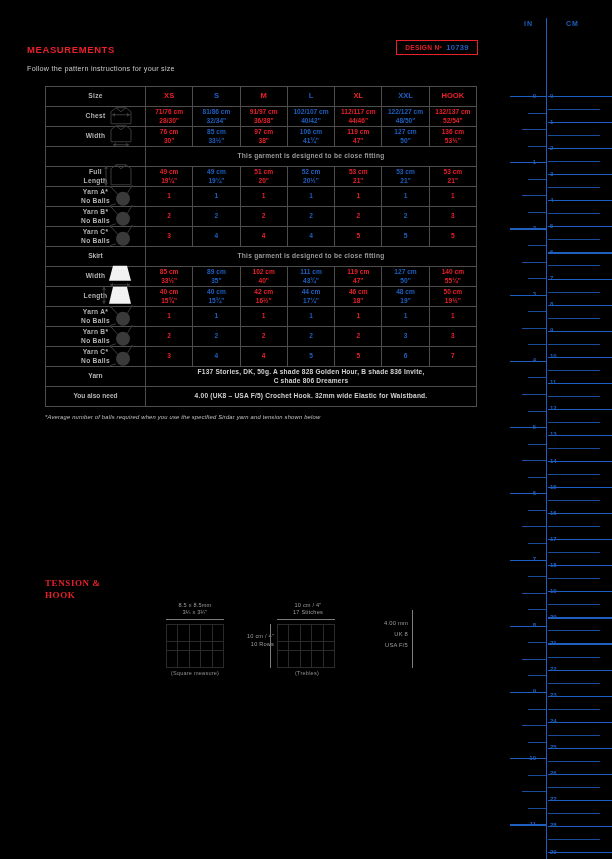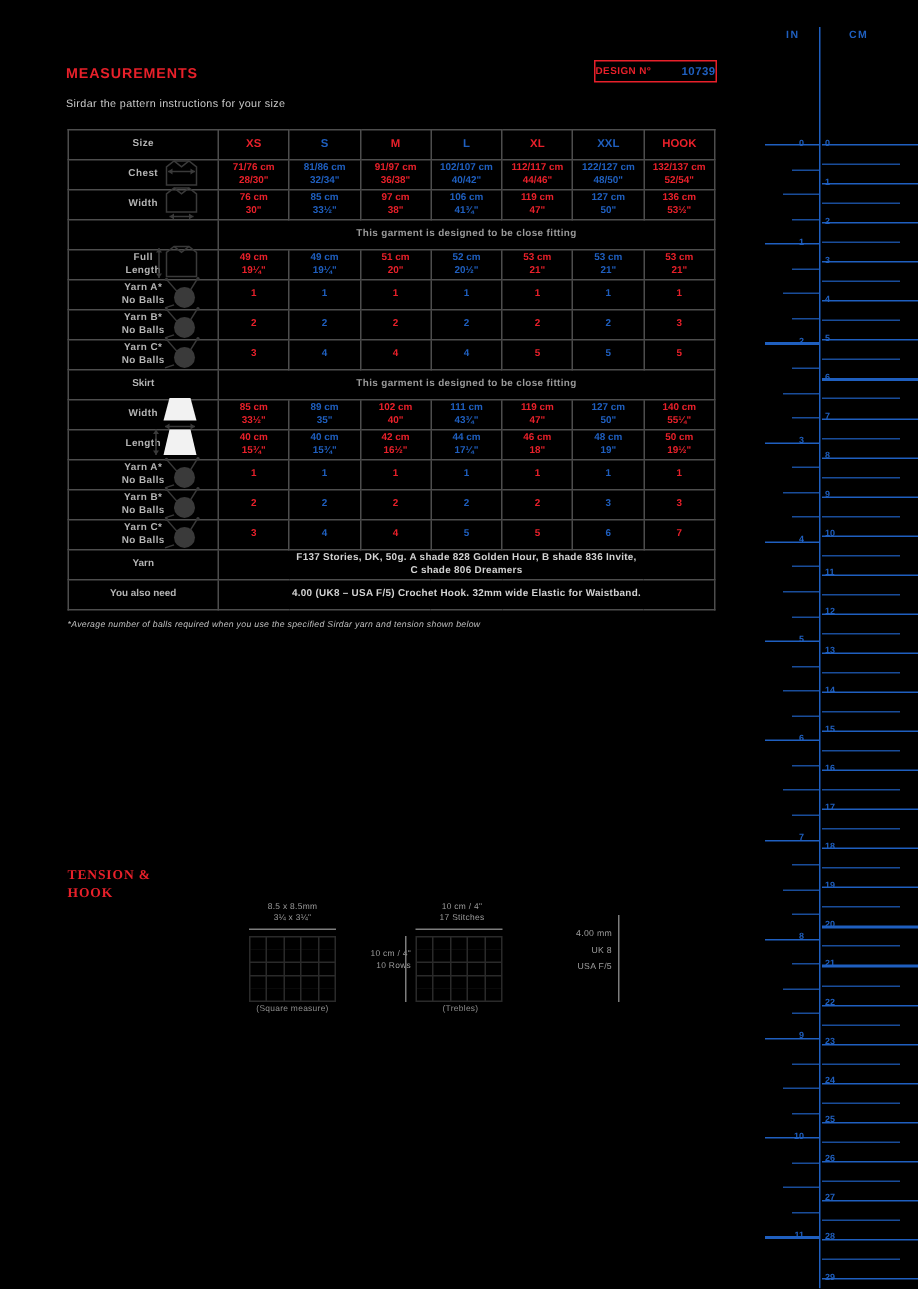--- a/index.html
+++ b/index.html
@@ -5,42 +5,42 @@
   * { box-sizing: border-box; margin: 0; padding: 0; }
   html, body {
     width: 612px; height: 859px;
     background: #000000;
     font-family: "Liberation Sans", sans-serif;
     overflow: hidden;
   }
   #page { position: relative; width: 612px; height: 859px; }
 
   
-  .content { position: absolute; left: 44px; top: 44px; width: 432px; }
+  .content { position: absolute; left: 27px; top: 44px; width: 432px; }
 
   .section-title {
     color: #e8202a;
     font-size: 9.5px;
     font-weight: bold;
     letter-spacing: 0.6px;
     line-height: 11px;
   }
   .subtitle {
     color: #c9c9c9;
     font-size: 7.2px;
     letter-spacing: 0.25px;
     margin-top: 9px;
   }
 
   .badge {
     position: absolute;
     left: 396px; top: 40px;
     width: 82px; height: 15px;
     border: 1.2px solid #e8202a;
-    display: flex; align-items: center; justify-content: space-between;
+    display: flex; align-items: center; justify-content: center;
     gap: 4px;
   }
   .badge .lbl { color: #e8202a; font-size: 6.6px; font-weight: bold; letter-spacing: .3px; }
   .badge .num { color: #1f5fbf; font-size: 7.6px; font-weight: bold; letter-spacing: .3px; }
 
   
   table.meas {
     position: absolute; left: 45px; top: 86px;
     width: 432px;
     border-collapse: collapse;
@@ -125,21 +125,21 @@
   .spine { position: absolute; background: #1f5fbf; width: 1.2px; top: 18px; bottom: 0; }
   .rnum { position: absolute; color: #1f5fbf; font-size: 6px; font-weight: bold; }
 </style>
 </head>
 <body>
 
 <div id="page">
 
   <div class="content">
     <div class="section-title">MEASUREMENTS</div>
-    <div class="subtitle">Sirdar the pattern instructions for your size</div>
+    <div class="subtitle">Follow the pattern instructions for your size</div>
   </div>
 
   <div class="badge">
     <span class="lbl">DESIGN Nº</span>
     <span class="num">10739</span>
   </div>
 
   <table class="meas">
     <tbody id="tbody">
         <tr>

